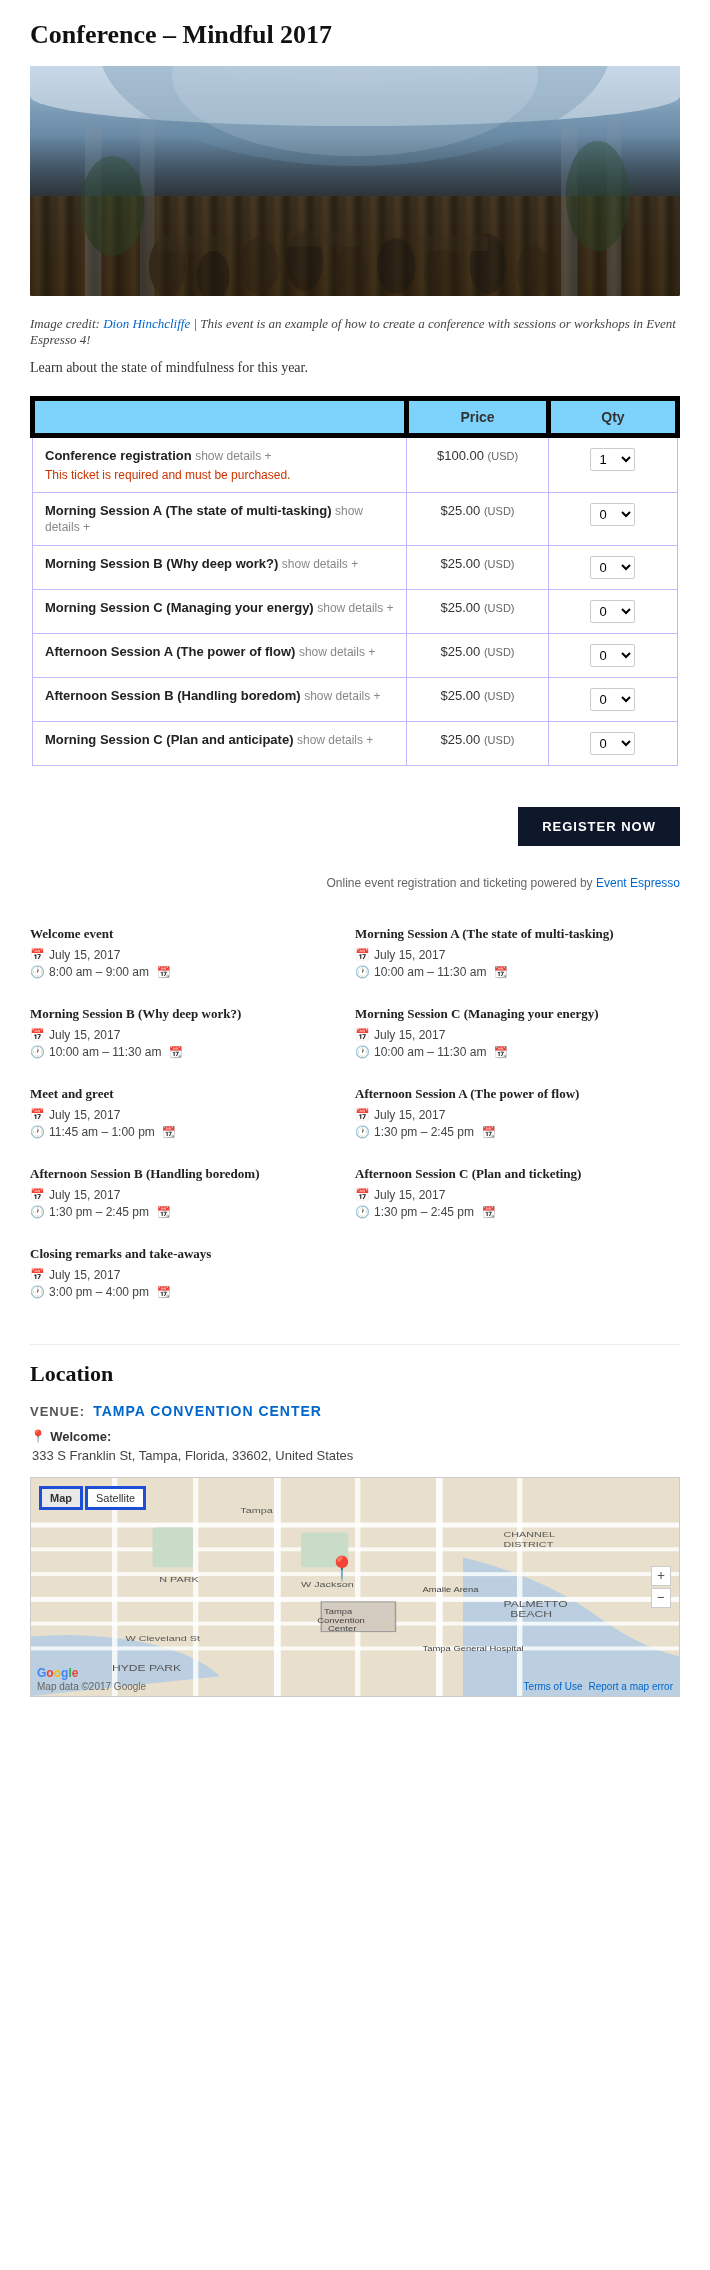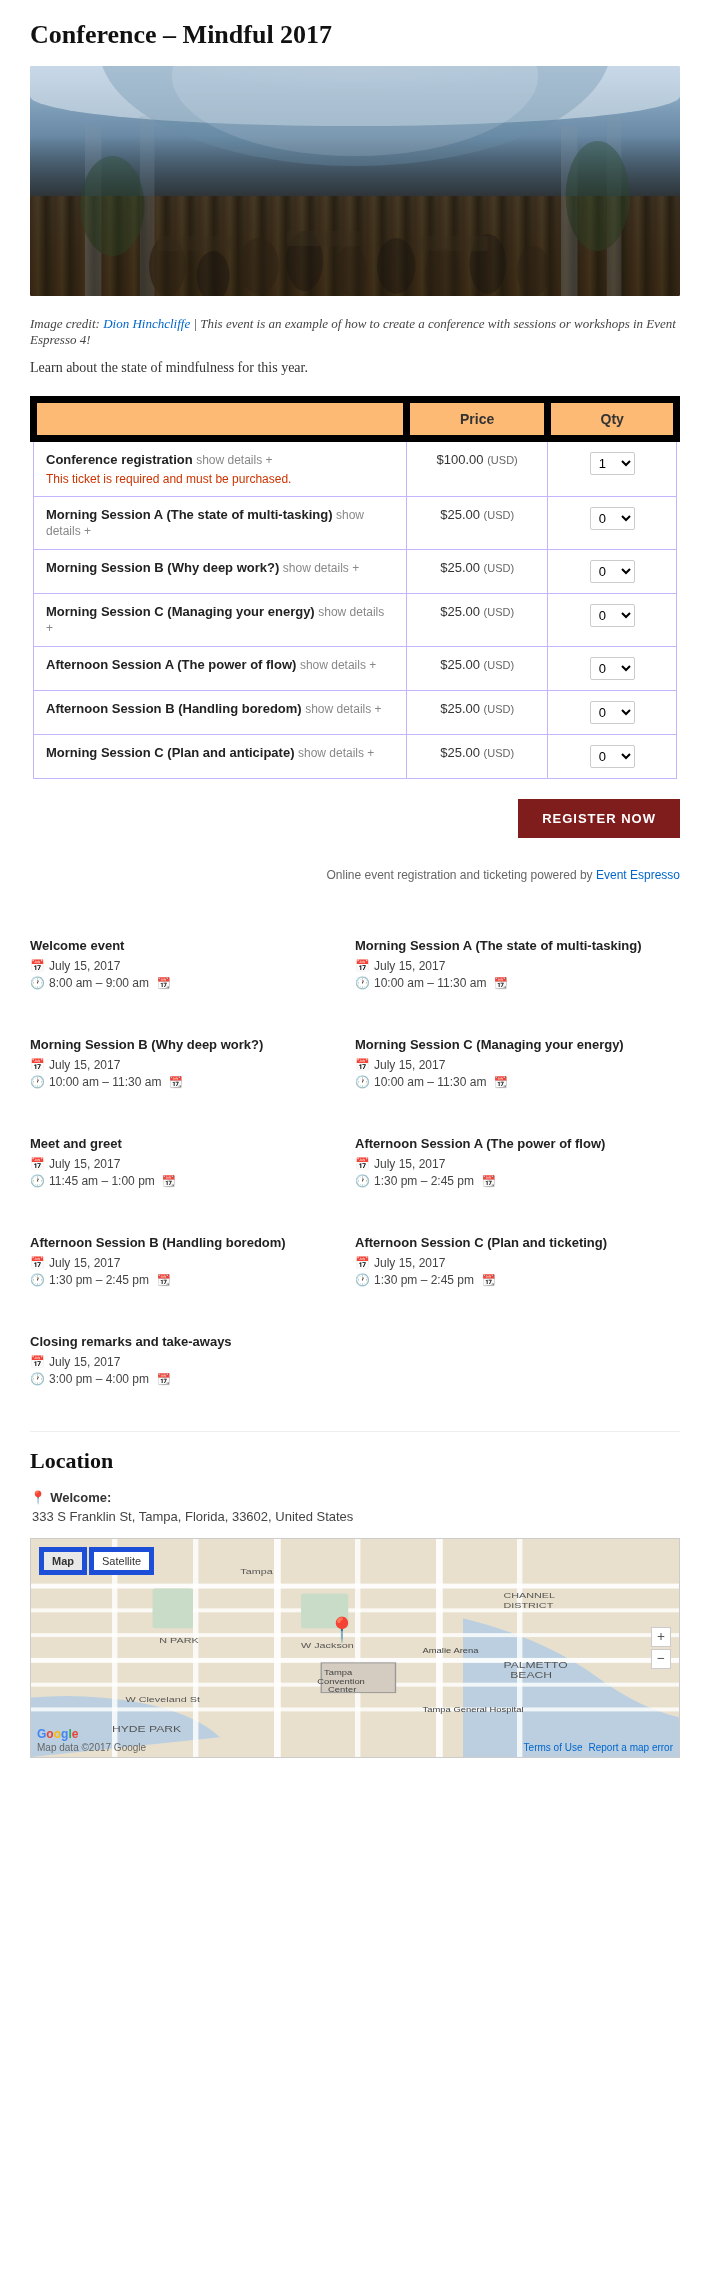--- a/index.html
+++ b/index.html
@@ -68,22 +68,22 @@
       color: #333;
     }
     
     .reg-table {
       width: 100%;
       border-collapse: collapse;
       margin-bottom: 20px;
       font-size: 14px;
     }
     .reg-table th {
-      background: #fdba74;
-      border: 7px solid #000000;
+      background: #7dd3fc;
+      border: 5px solid #000000;
       padding: 8px 12px;
       text-align: center;
       font-weight: bold;
       font-family: Arial, sans-serif;
     }
     .reg-table th:first-child { text-align: left; }
     .reg-table td {
       border: 1px solid #c4b5fd;
       padding: 10px 12px;
       vertical-align: top;
@@ -124,30 +124,31 @@
       border-radius: 2px;
       font-size: 13px;
       cursor: pointer;
       background: #fff;
     }
     .register-btn-row {
       text-align: right;
       margin-bottom: 30px;
     }
     .register-btn {
-      background: #7f1d1d;
+      background: #0f172a;
       color: #fff;
       border: none;
       padding: 12px 24px;
       font-size: 13px;
       font-family: Arial, sans-serif;
       font-weight: bold;
       letter-spacing: 1px;
       cursor: pointer;
       text-transform: uppercase;
+      margin-top: 21px;
     }
     .powered-by {
       text-align: right;
       font-size: 12px;
       color: #666;
       font-family: Arial, sans-serif;
       margin-bottom: 24px;
     }
     .powered-by a { color: #0066cc; text-decoration: none; }
     
@@ -157,25 +158,24 @@
       gap: 0;
       margin-bottom: 30px;
     }
     .event-item {
       padding: 12px 10px 12px 0;
       border-bottom: none;
     }
     .event-item:nth-child(odd) { padding-right: 20px; }
     .event-title {
       font-weight: bold;
-      font-family: Liberation Sans, sans-serif;
+      font-family: Liberation Serif, serif;
       font-size: 13px;
       color: #222;
       margin-bottom: 6px;
-      margin-top: 20px;
     }
     .event-meta {
       font-family: Arial, sans-serif;
       font-size: 12px;
       color: #444;
       display: flex;
       align-items: center;
       gap: 4px;
       margin-bottom: 3px;
     }
@@ -247,21 +247,21 @@
     .map-tabs {
       position: absolute;
       top: 8px;
       left: 8px;
       display: flex;
       gap: 2px;
       z-index: 10;
     }
     .map-tab {
       background: #fff;
-      border: 5px solid #1d4ed8;
+      border: 3px solid #1d4ed8;
       padding: 3px 8px;
       font-family: Arial, sans-serif;
       font-size: 11px;
       cursor: pointer;
     }
     .map-tab.active { background: #e8e8e8; font-weight: bold; }
     .map-pin {
       position: absolute;
       top: 48%;
       left: 48%;
@@ -550,20 +550,24 @@
       <span>🕐</span>
       <span>3:00 pm – 4:00 pm</span>
       <span style="cursor:pointer;margin-left:4px;font-size:11px;">📆</span>
     </div>
   </div>
     <div class="event-item"></div>
   </div>
 
 <div class="location-section">
   <h2>Location</h2>
+  <div class="venue-line">
+    <span class="venue-label">VENUE:</span>
+    <a href="#" class="venue-name">TAMPA CONVENTION CENTER</a>
+  </div>
   <div class="address-section">
     <div class="address-label">
       <span>📍</span>
       <span>Welcome:</span>
     </div>
     <div class="address-text">333 S Franklin St, Tampa, Florida, 33602, United States</div>
   </div>
 
   <div class="map-container">
     <div class="map-bg">

